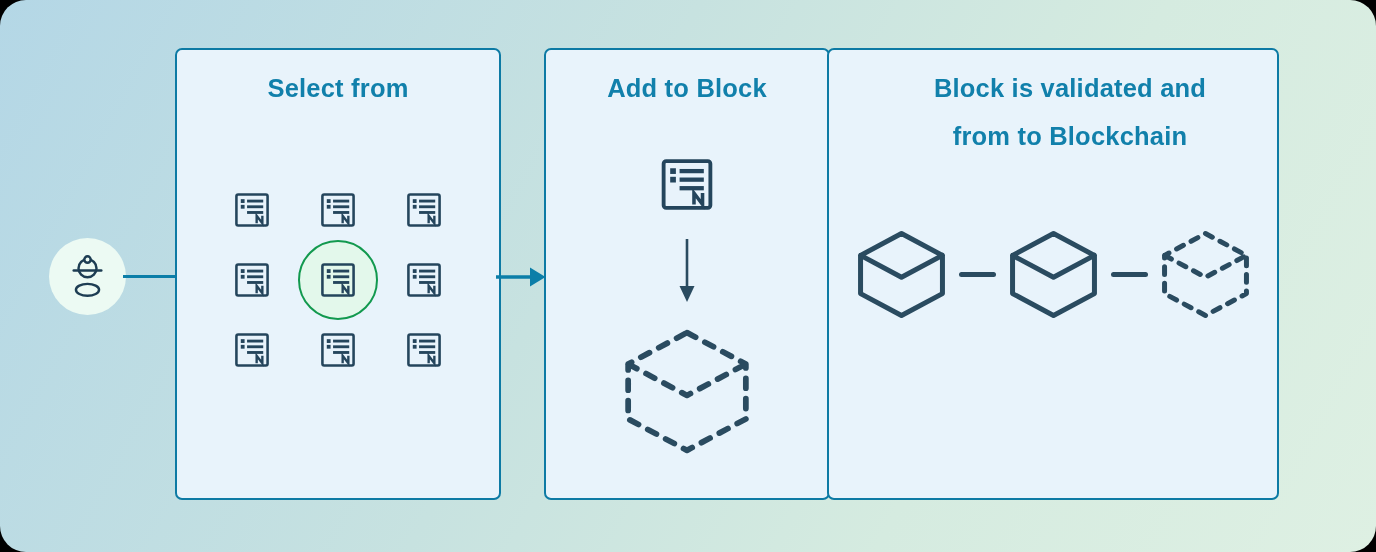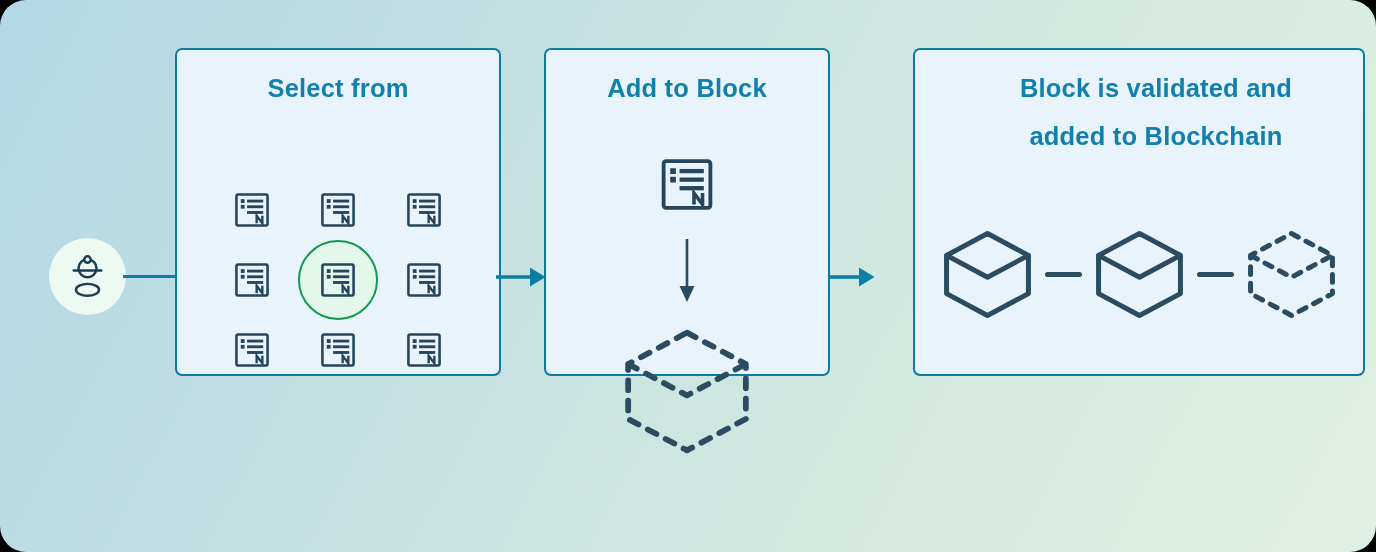--- a/index.html
+++ b/index.html
@@ -20,29 +20,29 @@
     display:flex; align-items:center; justify-content:center;
   }
   svg.miner { stroke:#1d3d53; stroke-width:2.4; stroke-linecap:round; fill:none; }
   .actor-line {
     position:absolute; left:123px; top:275px;
     width:53px; height:3px; background:#0b7ea8;
   }
 
   
   .panel {
-    position:absolute; top:48px; height:328px;
+    position:absolute; top:48px; height:452px;
     background:#e8f3fb;
     border:2.5px solid #0d7aa4;
     border-radius:7px;
     box-sizing:border-box;
   }
   #panel-mempool { left:175px; width:326px; }
   #panel-add     { left:544px; width:286px; }
-  #panel-chain   { left:913px; width:452px;padding-left:34px; }
+  #panel-chain   { left:827px; width:452px;padding-left:34px; }
 
   .panel-title-block { padding-top:14px; }
   .title-line {
     text-align:center;
     font-size:25.5px; font-weight:bold;
     line-height:48px;
     color:#1180ab;
     letter-spacing:0.2px;
   }
 
@@ -225,21 +225,21 @@
   <div class="flow-arrow" id="flow-arrow-2">
     <svg class="flow" width="46" height="26" viewBox="0 0 46 26">
       <line x1="0" y1="13" x2="32" y2="13" stroke-width="3.6"></line>
       <polygon points="30,3.5 30,22.5 45.5,13" stroke="none"></polygon>
     </svg>
   </div>
 
   <div class="panel" id="panel-chain">
     <div class="panel-title-block">
       <div class="title-line">Block is validated and</div>
-      <div class="title-line">added to Blockchain</div>
+      <div class="title-line">from to Blockchain</div>
     </div>
     <div class="chain-row">
         <svg class="cube" width="95" height="91" viewBox="0 0 104 100">
           <use href="#sym-cube"></use>
         </svg>
         <div class="chain-link"></div>
         <svg class="cube" width="95" height="91" viewBox="0 0 104 100">
           <use href="#sym-cube"></use>
         </svg>
         <div class="chain-link"></div>

